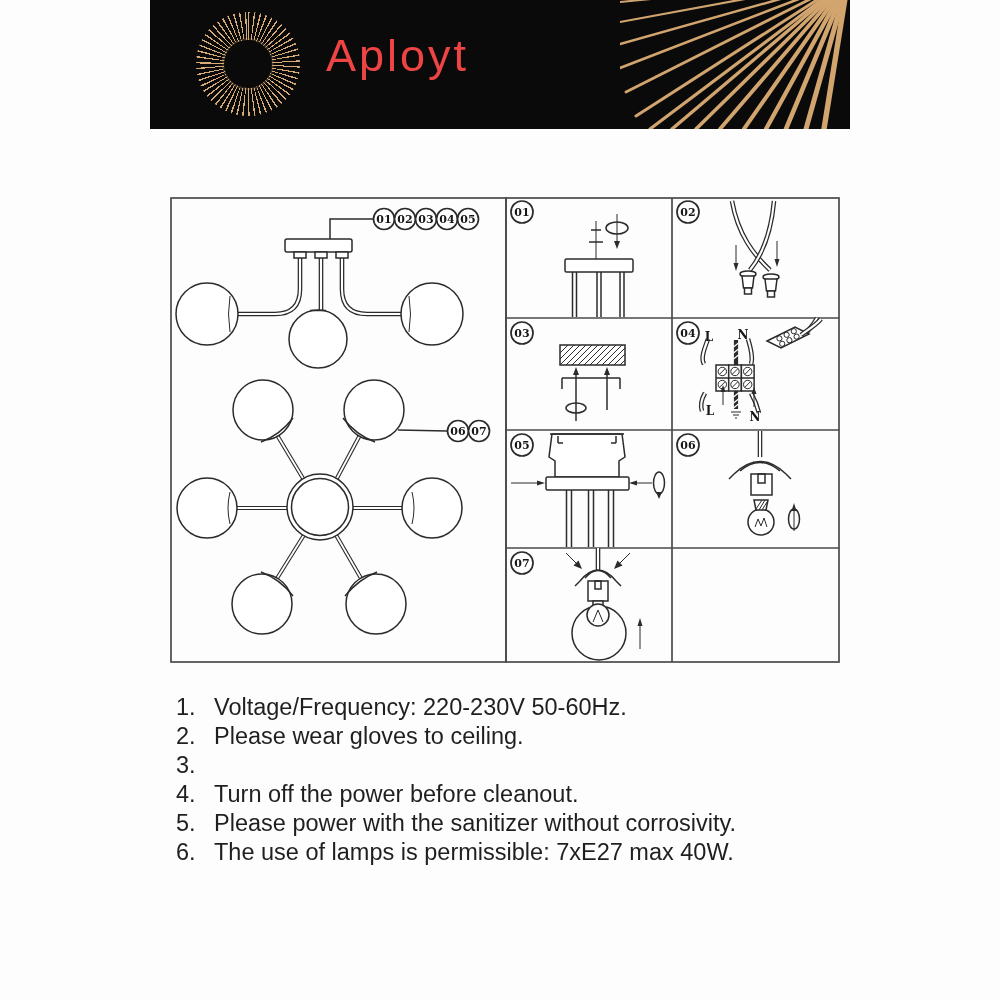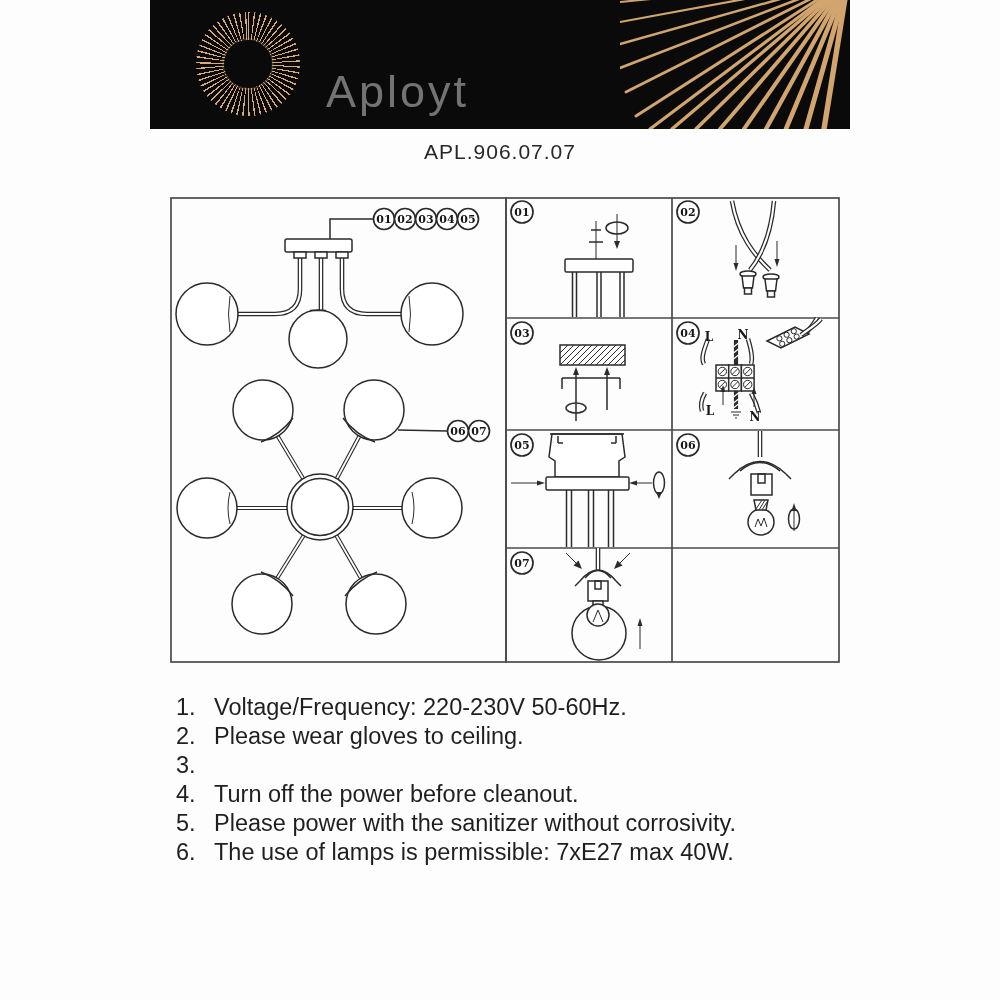--- a/index.html
+++ b/index.html
@@ -3,21 +3,21 @@
 <meta charset="utf-8">
 <style>
   html,body{margin:0;padding:0;background:#ffffff;}
   .page{position:relative;width:1000px;height:1000px;background:#fdfdfd;font-family:"Liberation Sans",sans-serif;overflow:hidden;}
 
   
   .banner{position:absolute;left:150px;top:0;width:700px;height:129px;background:#0a0a0a;overflow:hidden;}
   .logo{position:absolute;left:46px;top:12px;width:104px;height:104px;border-radius:50%;
         background:repeating-conic-gradient(#d7ab77 0deg 1.7deg,#0a0a0a 1.7deg 6.6deg);}
   .logo::after{content:"";position:absolute;inset:28px;border-radius:50%;background:#0a0a0a;box-shadow:0 0 0 2px rgba(215,171,119,.25);}
-  .brand{position:absolute;left:176px;top:30px;font-size:45px;font-weight:400;letter-spacing:3px;color:#737373;margin-top:36px;}
+  .brand{position:absolute;left:176px;top:30px;font-size:45px;font-weight:400;letter-spacing:3px;color:#ef4444;}
   .rays{position:absolute;right:0;top:0;}
 
   
   .title-block{position:absolute;left:0;top:135px;width:1000px;text-align:center;color:#272727;}
   .title-main{font-size:23px;letter-spacing:.4px;}
   .title-model{font-size:21px;margin-top:5px;letter-spacing:1px;}
 
   
   .diagram{position:absolute;left:170px;top:197px;}
   .fr{fill:none;stroke:#4a4a4a;stroke-width:1.7;}
@@ -63,21 +63,20 @@
         <line x1="228" y1="-20" x2="124" y2="129" stroke-width="4"></line>
         <line x1="228" y1="-20" x2="146" y2="129" stroke-width="4.3"></line>
         <line x1="228" y1="-20" x2="166" y2="129" stroke-width="4.6"></line>
         <line x1="228" y1="-20" x2="186" y2="129" stroke-width="5"></line>
         <line x1="228" y1="-20" x2="204" y2="129" stroke-width="5.4"></line>
       </g>
     </svg>
   </header>
 
   <div class="title-block">
-    <div class="title-model">APL.906.07.07</div>
   </div>
 
   <svg class="diagram" width="670" height="466" viewBox="0 0 670 466">
 
     <g>
       <rect class="fr" x="1" y="1" width="335" height="464"></rect>
       <rect class="fr" x="336" y="1" width="333" height="464"></rect>
       <line class="fr" x1="502" y1="1" x2="502" y2="465"></line>
       <line class="fr" x1="336" y1="121" x2="669" y2="121"></line>
       <line class="fr" x1="336" y1="233" x2="669" y2="233"></line>

